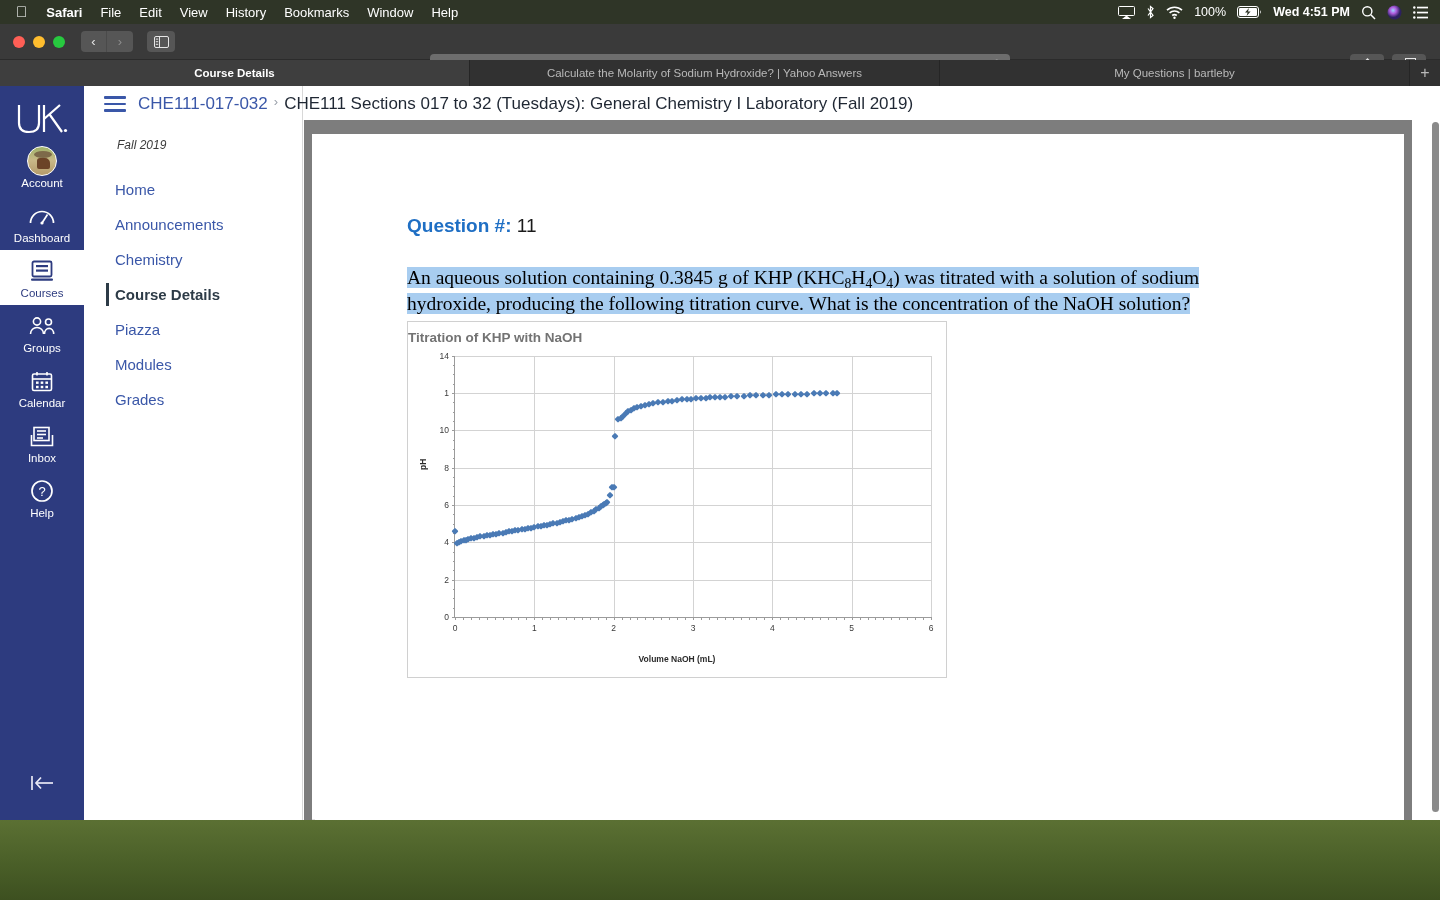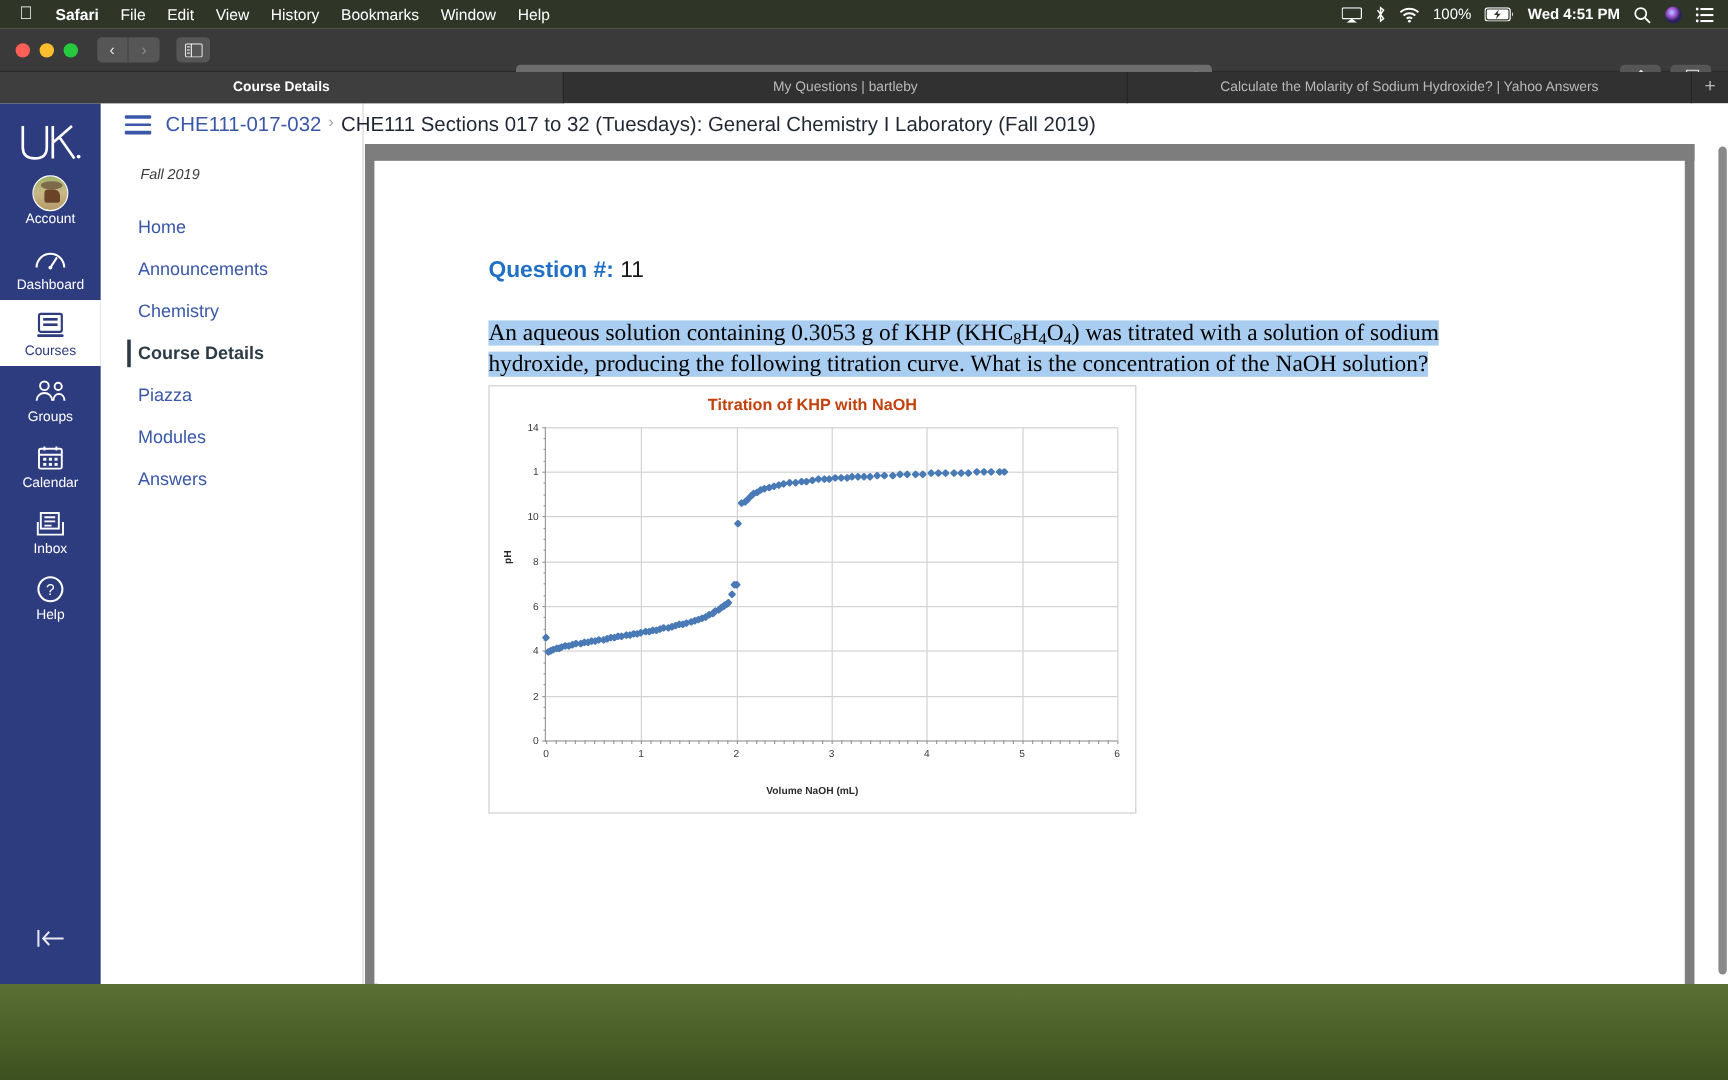--- a/index.html
+++ b/index.html
@@ -169,22 +169,22 @@
   }
   #qbody .hl { background: #a8cdf0; }
   sub { font-size: 0.7em; vertical-align: baseline; position: relative; top: 0.28em; }
 
   
   #chartbox {
     margin-top: 4px; width: 540px; height: 357px; background: #fff;
     border: 1px solid #d0d0d0; position: relative;
   }
   #charttitle {
-    position: absolute; left: 0; right: 0; top: 8px; text-align: center;
-    font-size: 13.5px; font-weight: bold; color: #c2410c;
+    position: absolute; left: 0; right: 0; top: 8px; text-align: left;
+    font-size: 13.5px; font-weight: bold; color: #737373;
   }
   #plot {
     position: absolute; left: 46px; top: 34px; width: 477px; height: 262px;
     border-left: 1px solid #9b9b9b; border-bottom: 1px solid #9b9b9b;
   }
   .grid { position: absolute; left: 0; right: 0; height: 1px; background: #d3d3d3; }
   #plot .vgrid { position: absolute; top: 0; bottom: 0; width: 1px; background: #d3d3d3; }
   .ytick {
     position: absolute; right: 100%; margin-right: 6px; transform: translateY(-50%);
     font-size: 8.5px; color: #3a3a3a; white-space: nowrap;
@@ -329,22 +329,22 @@
     </span>
     <span class="tbbtn">
       <svg width="14" height="14" viewBox="0 0 14 14">
           <rect x="0.5" y="3.5" width="10" height="10" fill="none" stroke="#e6e6e6"></rect>
           <rect x="3.5" y="0.5" width="10" height="10" fill="none" stroke="#e6e6e6"></rect>
         </svg>
     </span>
   </div>
   <div id="tabbar">
     <div class="tab active">Course Details</div>
+    <div class="tab">Calculate the Molarity of Sodium Hydroxide? | Yahoo Answers</div>
     <div class="tab">My Questions | bartleby</div>
-    <div class="tab">Calculate the Molarity of Sodium Hydroxide? | Yahoo Answers</div>
     <div id="newtab">+</div>
   </div>
 </div>
 
 <div id="page">
 
   <div id="globalnav">
     <div class="uklogo">
       <svg width="52" height="38" viewBox="0 0 52 38">
         <g fill="none" stroke="#ffffff" stroke-width="2.2" stroke-linejoin="miter">
@@ -457,21 +457,21 @@
   </div>
 
   <div id="coursenav">
     <div id="term">Fall 2019</div>
     <a class="cnitem">Home</a>
     <a class="cnitem">Announcements</a>
     <a class="cnitem">Chemistry</a>
     <a class="cnitem active">Course Details</a>
     <a class="cnitem">Piazza</a>
     <a class="cnitem">Modules</a>
-    <a class="cnitem">Answers</a>
+    <a class="cnitem">Grades</a>
   </div>
 
   <div id="crumbrow">
     <div id="hamburger">
         <i></i>
         <i></i>
         <i></i>
       </div>
     <div id="crumbs">
       <span class="c1">CHE111-017-032</span>
@@ -483,21 +483,21 @@
   <div id="content">
     <div id="whitetop"></div>
     <div id="docframe">
       <div id="doc">
 
         <div id="qhead">
           <span>Question #:</span>
           <span class="qnum">11</span>
         </div>
 
-        <div id="qbody"><span class="hl"><span>An aqueous solution containing 0.3053 g of KHP (KHC</span><sub>8</sub><span>H</span><sub>4</sub><span>O</span><sub>4</sub><span>) was titrated with a solution of sodium hydroxide, producing the following titration curve. What is the concentration of the NaOH solution?</span></span></div>
+        <div id="qbody"><span class="hl"><span>An aqueous solution containing 0.3845 g of KHP (KHC</span><sub>8</sub><span>H</span><sub>4</sub><span>O</span><sub>4</sub><span>) was titrated with a solution of sodium hydroxide, producing the following titration curve. What is the concentration of the NaOH solution?</span></span></div>
 
         <div id="chartbox">
           <div id="charttitle">Titration of KHP with NaOH</div>
           <div id="ylab">pH</div>
           <div id="xlab">Volume NaOH (mL)</div>
           <div id="plot">
               <div class="ytick" style="top: 261px;">0</div>
               <div class="ytickmark" style="top: 261px;"></div>
               <div class="grid" style="top: 223.714px;"></div>
               <div class="ytick" style="top: 223.714px;">2</div>

